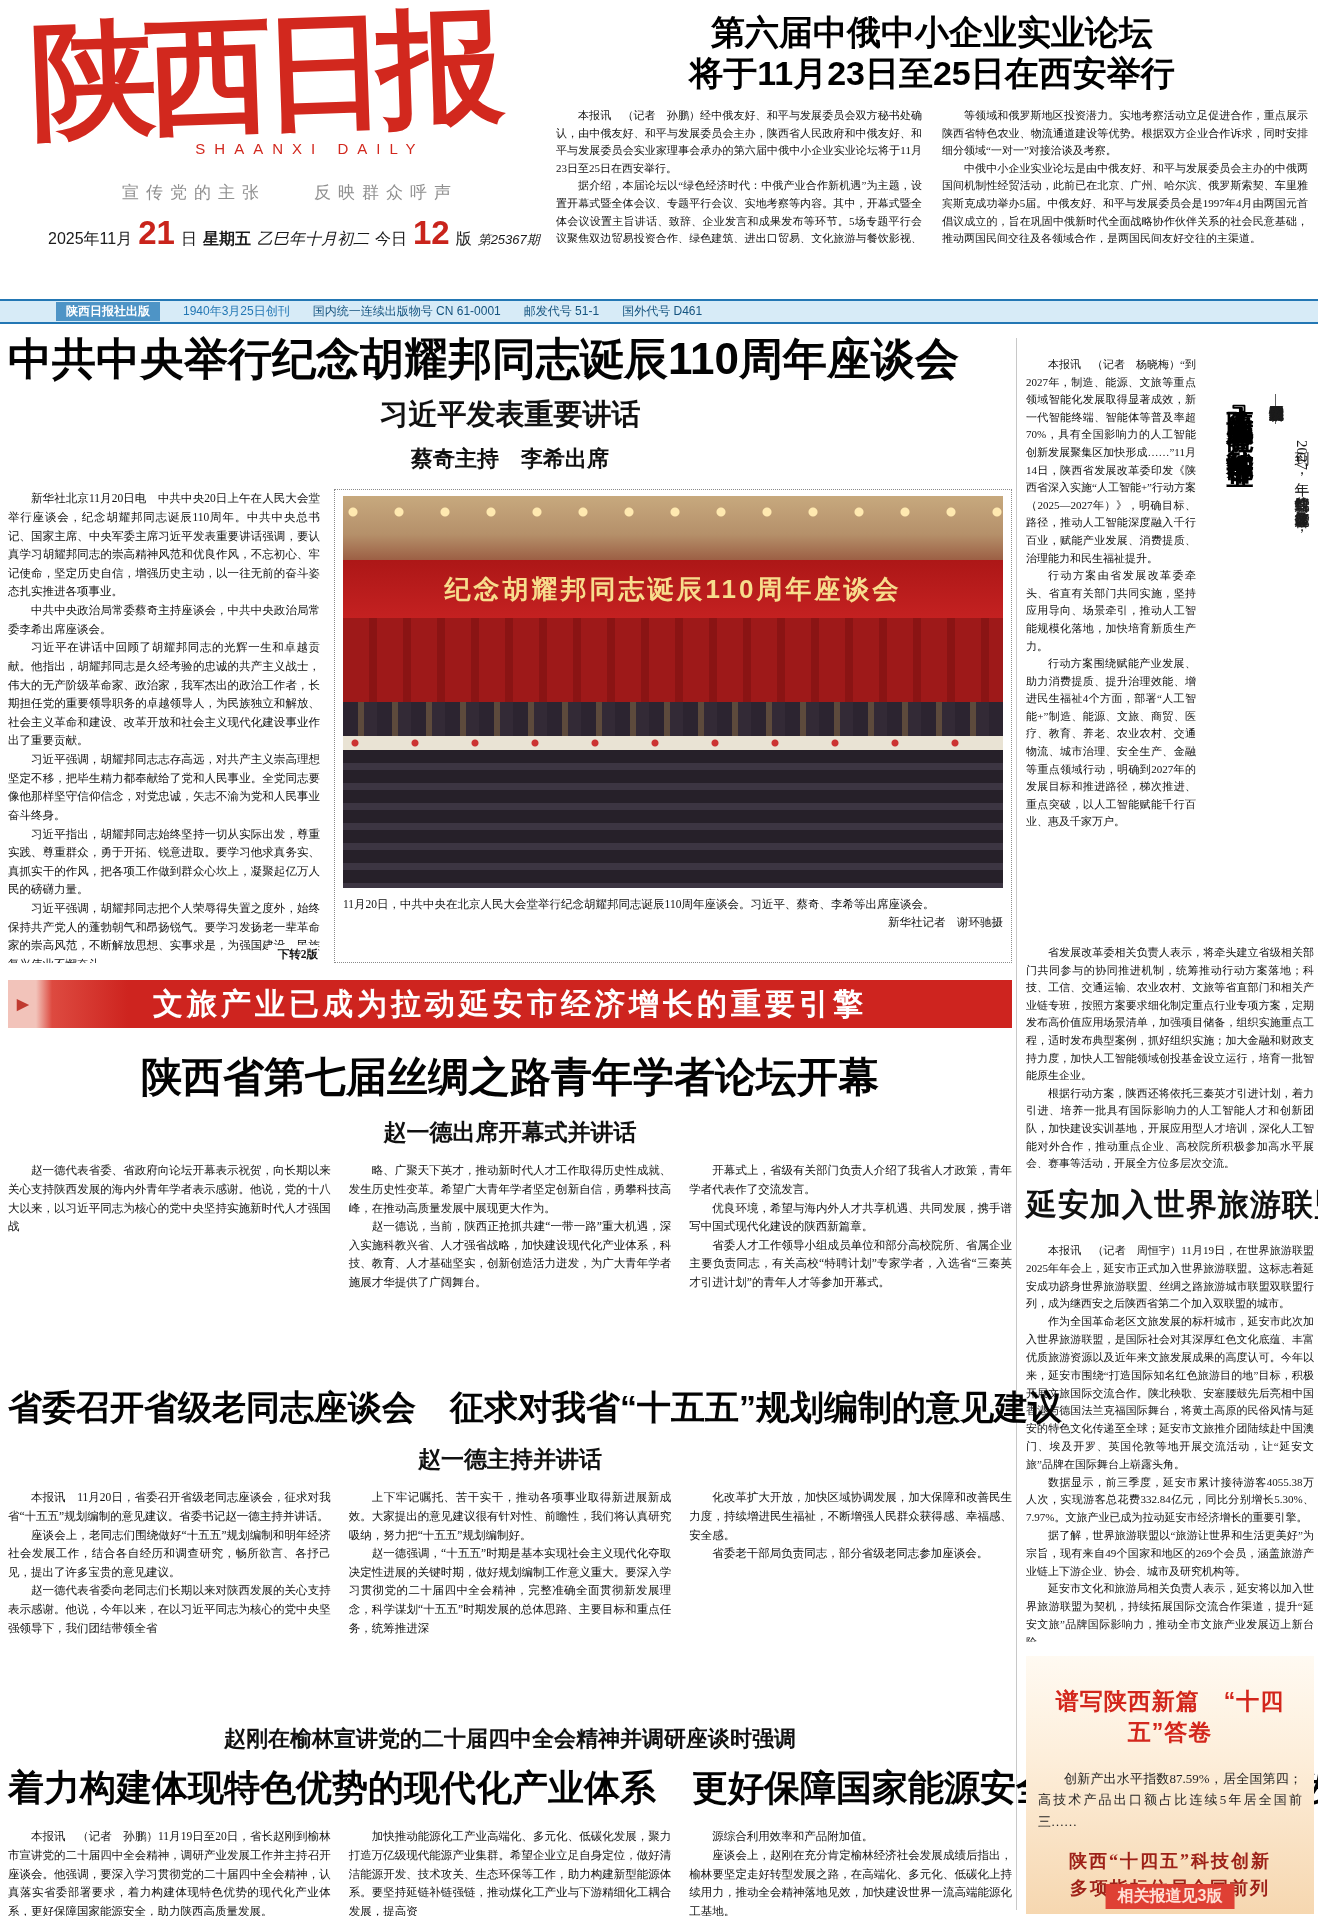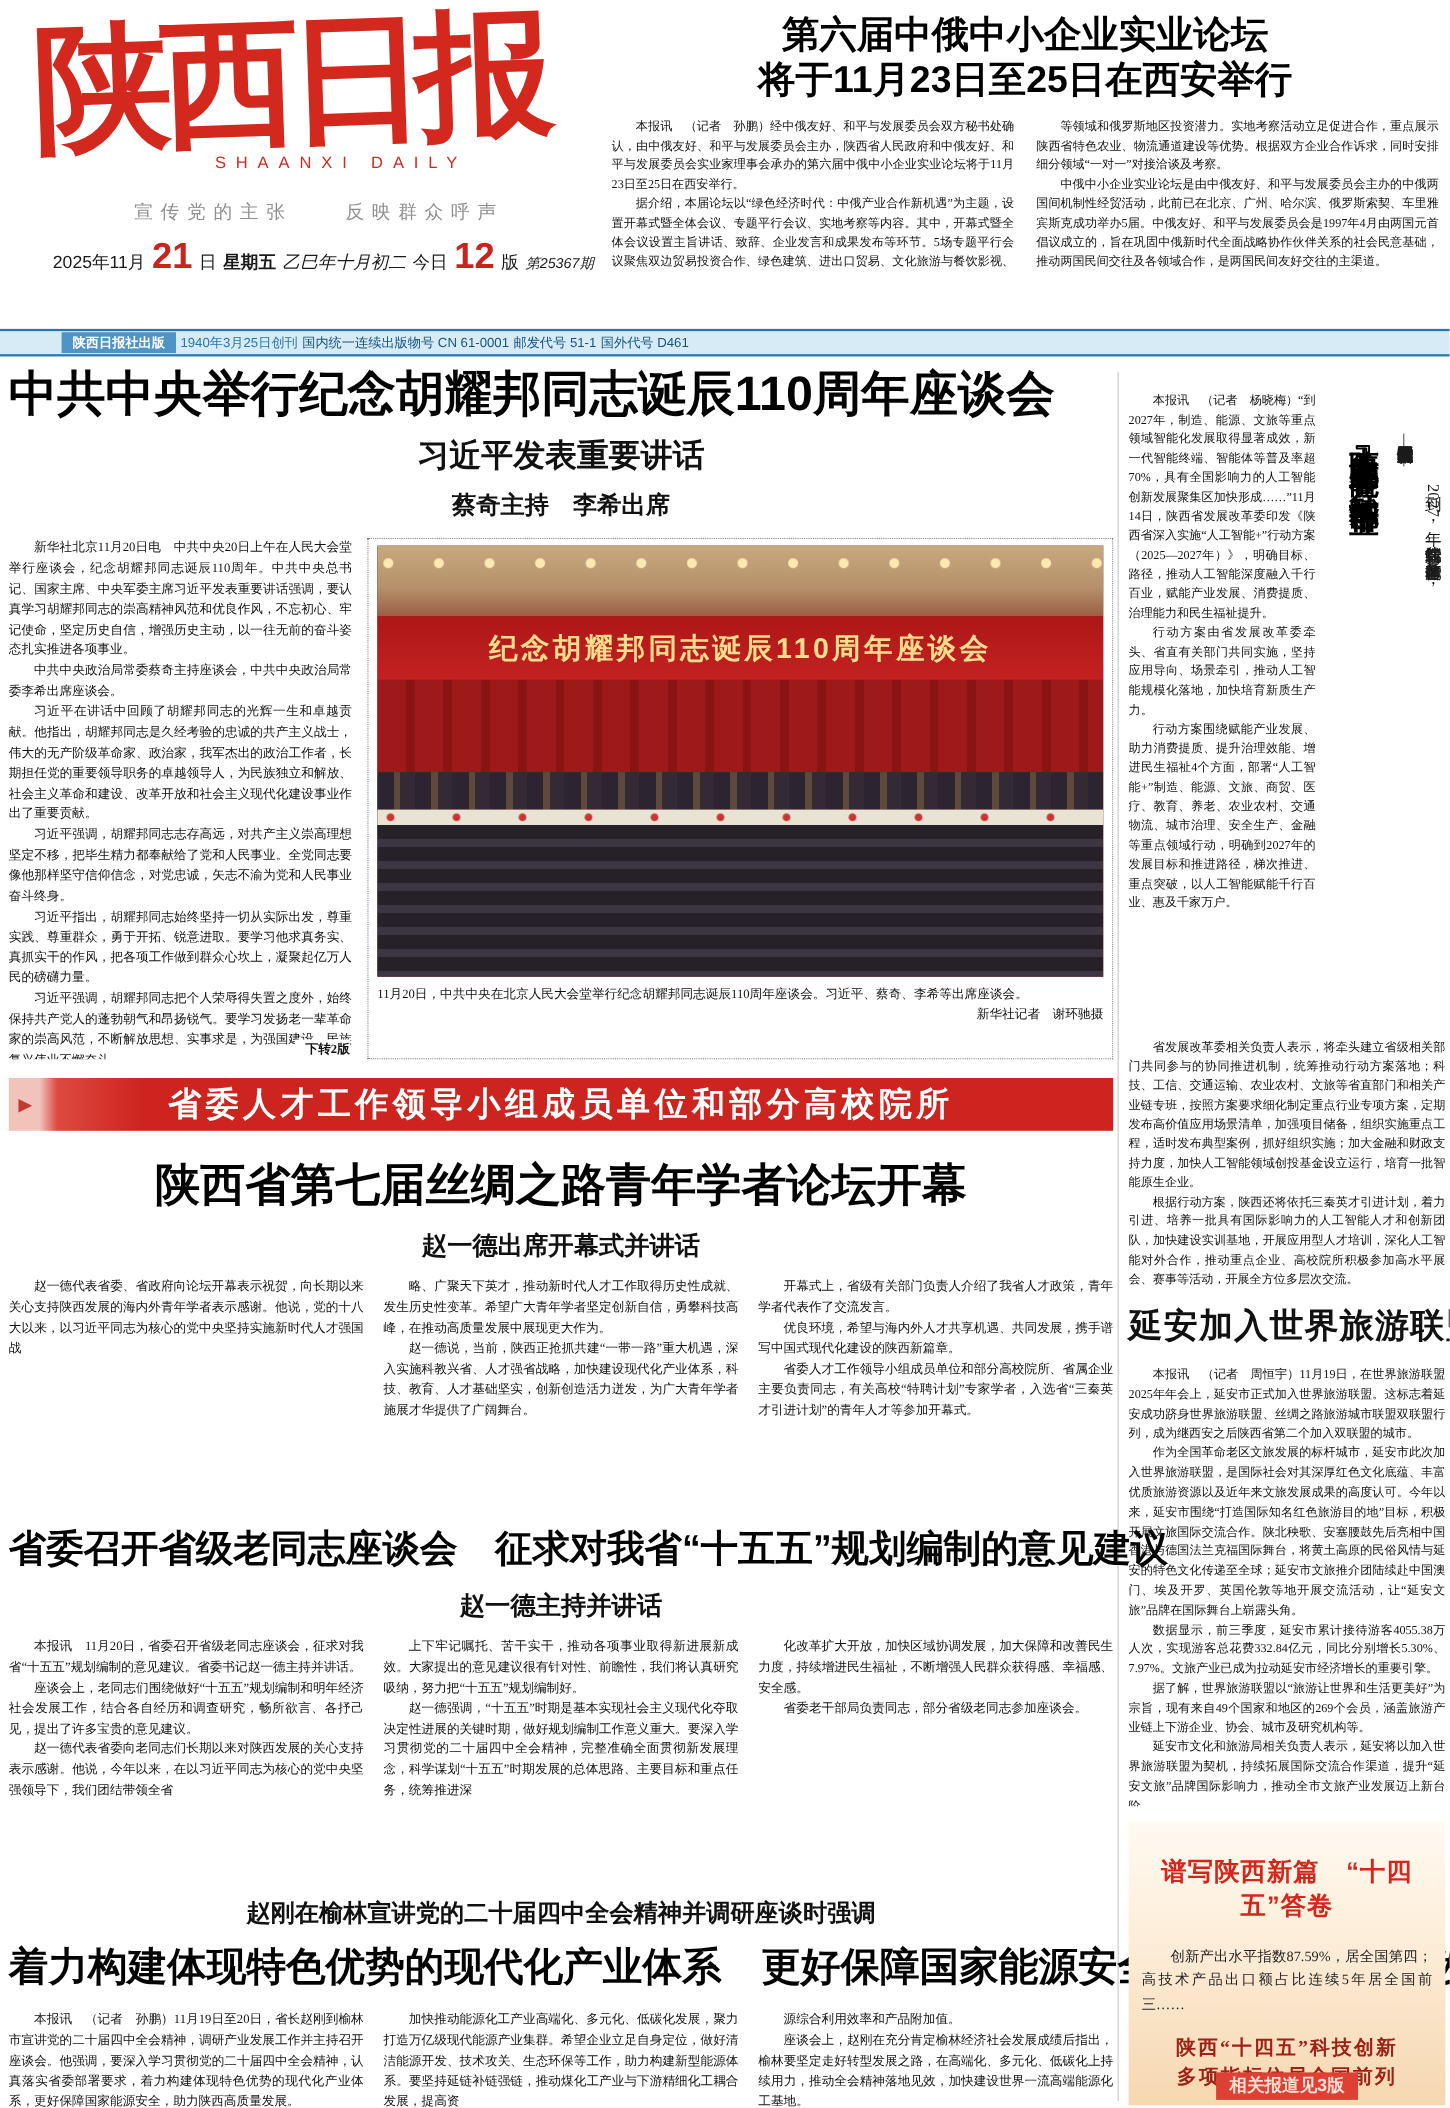--- a/index.html
+++ b/index.html
@@ -27,21 +27,21 @@
   .tr-head{font-family:"Liberation Sans",sans-serif;font-weight:900;font-size:34px;
            line-height:1.22;text-align:center;color:#000;}
   .tr-body{margin-top:12px;display:flex;gap:20px;font-size:11px;line-height:1.6;
            text-align:justify;height:136px;overflow:hidden;}
   .tr-body .c{flex:1;}
   .tr-body p,.art p,.ai p{text-indent:2em;}
 
   
   .info-bar{position:absolute;left:0;top:299px;width:1318px;height:25px;background:#d7ebf7;
             border-top:2px solid #2377b4;border-bottom:2px solid #2377b4;box-sizing:border-box;
-            display:flex;align-items:center;gap:4px;padding-left:56px;
+            display:flex;align-items:center;gap:23px;padding-left:56px;
             font-family:"Liberation Sans",sans-serif;font-size:12px;color:#14537f;}
   .pub-badge{background:#4e94c6;color:#fff;padding:1px 10px;font-weight:bold;}
   .founded{color:#2377b4;}
 
   
   .left-area{position:absolute;left:8px;top:334px;width:1004px;}
   .v-divider{position:absolute;left:1016px;top:338px;height:1572px;border-left:1px solid #c8c8c8;}
   .lead-head{font-family:"Liberation Sans",sans-serif;font-weight:900;font-size:44px;
              line-height:1.12;white-space:nowrap;color:#030303;}
   .lead-deck1{margin-top:12px;text-align:center;font-weight:bold;font-size:29px;
@@ -208,21 +208,21 @@
         </div>
         <figcaption class="caption">
           <span>11月20日，中共中央在北京人民大会堂举行纪念胡耀邦同志诞辰110周年座谈会。习近平、蔡奇、李希等出席座谈会。</span>
           <div class="credit">新华社记者　谢环驰摄</div>
         </figcaption>
       </figure>
     </div>
 
     <div class="red-banner">
       <span class="banner-arrow">▶</span>
-      <span>省委人才工作领导小组成员单位和部分高校院所</span>
+      <span>文旅产业已成为拉动延安市经济增长的重要引擎</span>
     </div>
 
     <div class="art-head silk-head">陕西省第七届丝绸之路青年学者论坛开幕</div>
     <div class="art-deck silk-deck">赵一德出席开幕式并讲话</div>
     <div class="cols3 silk-cols art">
       <div class="col">
           <p>赵一德代表省委、省政府向论坛开幕表示祝贺，向长期以来关心支持陕西发展的海内外青年学者表示感谢。他说，党的十八大以来，以习近平同志为核心的党中央坚持实施新时代人才强国战</p>
         </div>
       <div class="col">
           <p>略、广聚天下英才，推动新时代人才工作取得历史性成就、发生历史性变革。希望广大青年学者坚定创新自信，勇攀科技高峰，在推动高质量发展中展现更大作为。</p>

